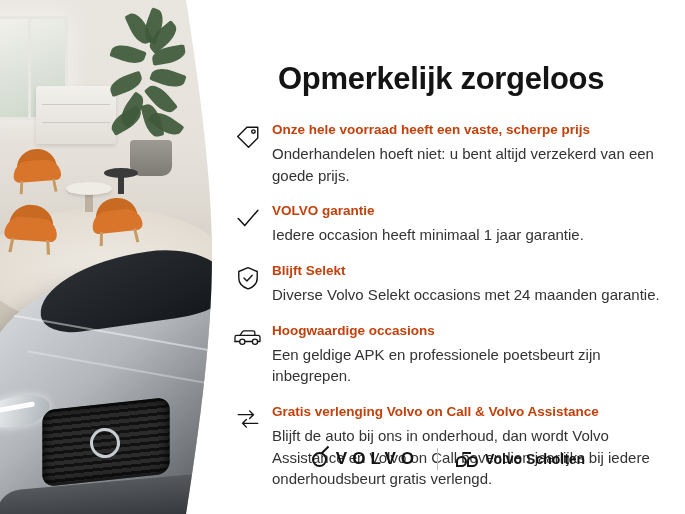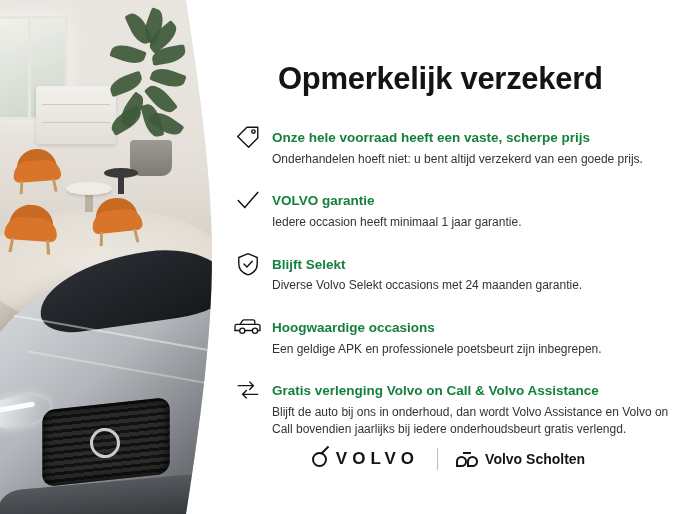--- a/index.html
+++ b/index.html
@@ -306,27 +306,26 @@
     min-width: 48px;
     padding-top: 2px;
     display: flex;
     justify-content: center;
     color: #141414;
   }
   .feat-text { flex: 1; padding-right: 6px; }
   .feat-title {
     font-size: 13.5px;
     font-weight: bold;
-    color: #15803d;
+    color: #c2410c;
     line-height: 1.25;
     margin-bottom: 4px;
-    margin-top: 8px;
   }
   .feat-desc {
-    font-size: 12px;
+    font-size: 15px;
     color: #333333;
     line-height: 1.45;
   }
 
   
   .footer {
     position: absolute;
     left: 0;
     bottom: 44px;
     width: 473px;
@@ -460,21 +459,21 @@
         <div class="grille"></div>
         <div class="badge"></div>
         <div class="bumper"></div>
 
       </div>
     </div>
   </div>
 
   <div class="content">
 
-    <div class="headline">Opmerkelijk verzekerd</div>
+    <div class="headline">Opmerkelijk zorgeloos</div>
 
     <div class="features">
 
       <div class="feature">
         <div class="feat-icon">
           <svg width="26" height="26" viewBox="0 0 24 24" fill="none" stroke="#141414" stroke-width="1.3" stroke-linecap="round" stroke-linejoin="round">
             <path d="M2.5 11.5 L11 3 L21 3 L21 13 L12.5 21.5 Z"></path>
             <circle cx="17" cy="7" r="1.6"></circle>
           </svg>
         </div>

